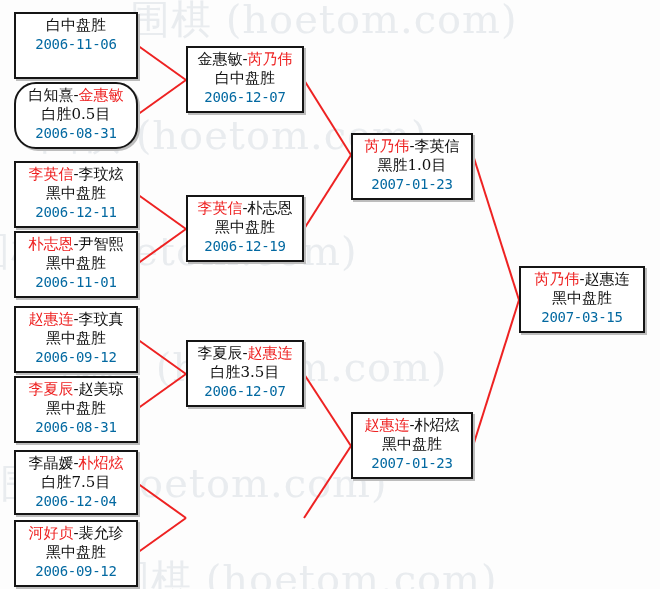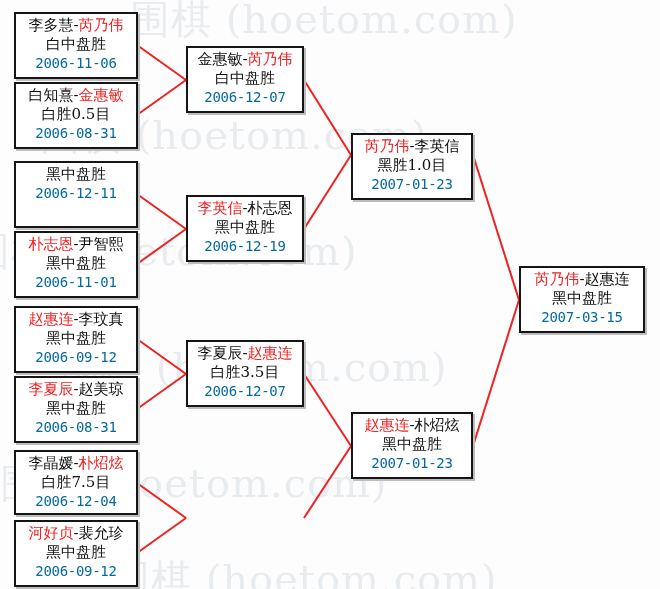--- a/index.html
+++ b/index.html
@@ -124,36 +124,36 @@
     <line x1="304" y1="229" x2="351" y2="155"></line>
 
     <line x1="304" y1="374" x2="351" y2="446"></line>
     <line x1="304" y1="518" x2="351" y2="446"></line>
 
     <line x1="473" y1="155" x2="519" y2="300"></line>
     <line x1="473" y1="446" x2="519" y2="300"></line>
   </svg>
 
   <div class="match" style="left:14px;  top:12px;  width:124px; height:67px;">
-    <div class="players">
-      <span class="w" style="color: rgb(17, 17, 17);">李多慧</span><span class="dash">-</span><span class="w" style="color: rgb(238, 34, 34);">芮乃伟</span>
-    </div>
     <div class="result">白中盘胜</div>
     <div class="date">2006-11-06</div>
   </div>
 
-  <div class="match" style="left:14px;  top:82px;  width:124px; height:67px;">
+  <div class="match" style="left:14px;  top:82px;  width:124px; height:67px;border-radius:22px;">
     <div class="players">
       <span class="w" style="color: rgb(17, 17, 17);">白知熹</span><span class="dash">-</span><span class="w" style="color: rgb(238, 34, 34);">金惠敏</span>
     </div>
     <div class="result">白胜0.5目</div>
     <div class="date">2006-08-31</div>
   </div>
 
   <div class="match" style="left:14px;  top:161px; width:124px; height:67px;">
+    <div class="players">
+      <span class="w" style="color: rgb(238, 34, 34);">李英信</span><span class="dash">-</span><span class="w" style="color: rgb(17, 17, 17);">李玟炫</span>
+    </div>
     <div class="result">黑中盘胜</div>
     <div class="date">2006-12-11</div>
   </div>
 
   <div class="match" style="left:14px;  top:231px; width:124px; height:67px;">
     <div class="players">
       <span class="w" style="color: rgb(238, 34, 34);">朴志恩</span><span class="dash">-</span><span class="w" style="color: rgb(17, 17, 17);">尹智熙</span>
     </div>
     <div class="result">黑中盘胜</div>
     <div class="date">2006-11-01</div>

